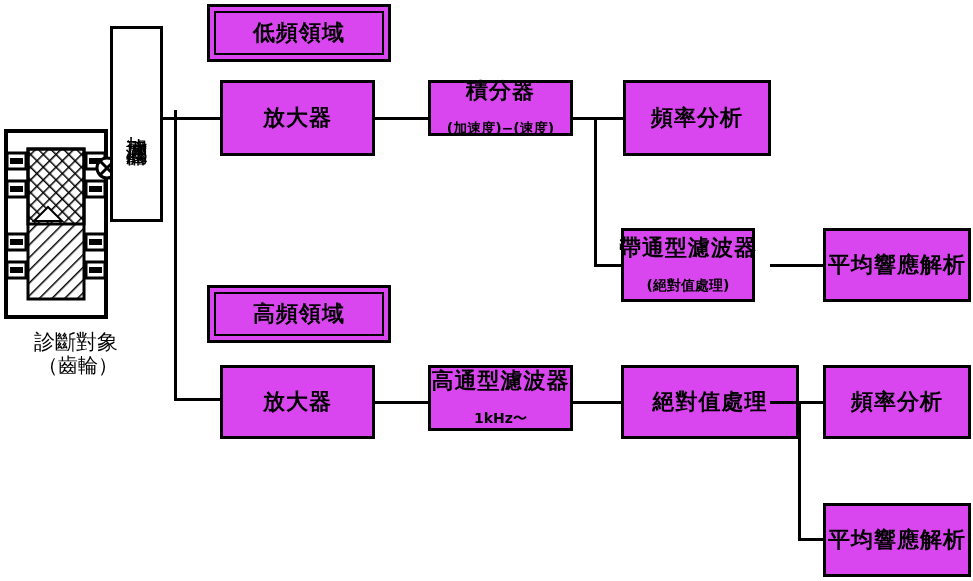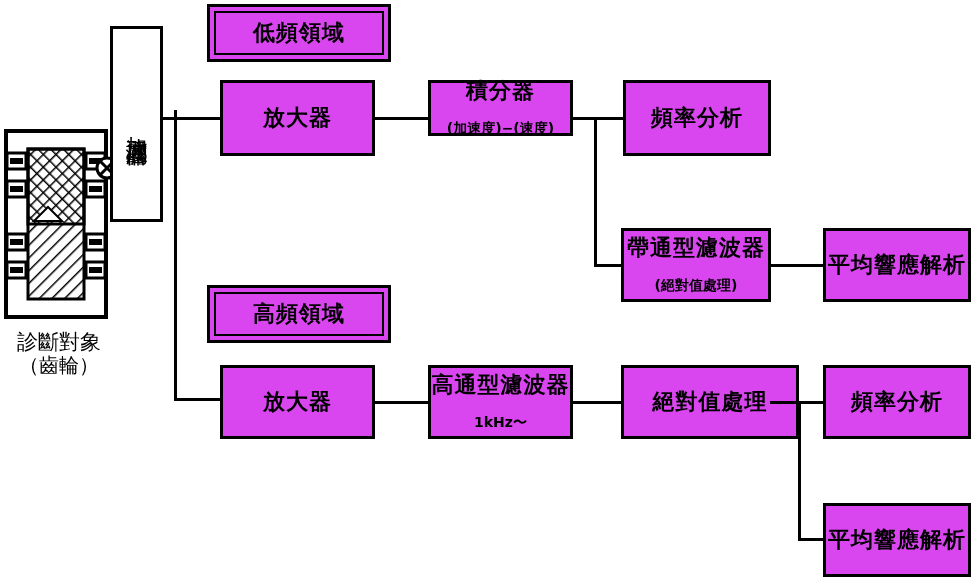--- a/index.html
+++ b/index.html
@@ -68,21 +68,21 @@
     line-height:1;
   }
   .line{
     position:absolute;
     background:#000;
   }
   .h{height:3px;}
   .v{width:3px;}
   .caption{
     position:absolute;
-    text-align:center;
+    text-align:right;
     font-size:21px;
     line-height:1.15;
     white-space:nowrap;
   }
   .caption .l2{font-size:20px;}
   
   #gear-wrap{position:absolute;}
   #gear-svg{display:block;}
 </style>
 </head>
@@ -166,34 +166,34 @@
 
   <div class="box" style="left:428px;top:80px;width:145px;height:56px;">
     <span class="main">積分器</span>
     <span class="sub">(加速度)−(速度)</span>
   </div>
 
   <div class="box" style="left:623px;top:80px;width:148px;height:76px;">
     <span class="main">頻率分析</span>
   </div>
 
-  <div class="box" style="left:621px;top:228px;width:150px;height:74px;">
+  <div class="box" style="left:621px;top:228px;width:134px;height:74px;">
     <span class="main">帶通型濾波器</span>
     <span class="sub">(絕對值處理)</span>
   </div>
 
   <div class="box" style="left:823px;top:228px;width:148px;height:74px;">
     <span class="main">平均響應解析</span>
   </div>
 
   <div class="box" style="left:220px;top:365px;width:155px;height:74px;">
     <span class="main">放大器</span>
   </div>
 
-  <div class="box" style="left:428px;top:365px;width:145px;height:74px;">
+  <div class="box" style="left:428px;top:365px;width:145px;height:66px;">
     <span class="main">高通型濾波器</span>
     <span class="sub">1kHz〜</span>
   </div>
 
   <div class="box" style="left:621px;top:365px;width:178px;height:74px;">
     <span class="main">絕對值處理</span>
   </div>
 
   <div class="box" style="left:823px;top:365px;width:148px;height:74px;">
     <span class="main">頻率分析</span>

